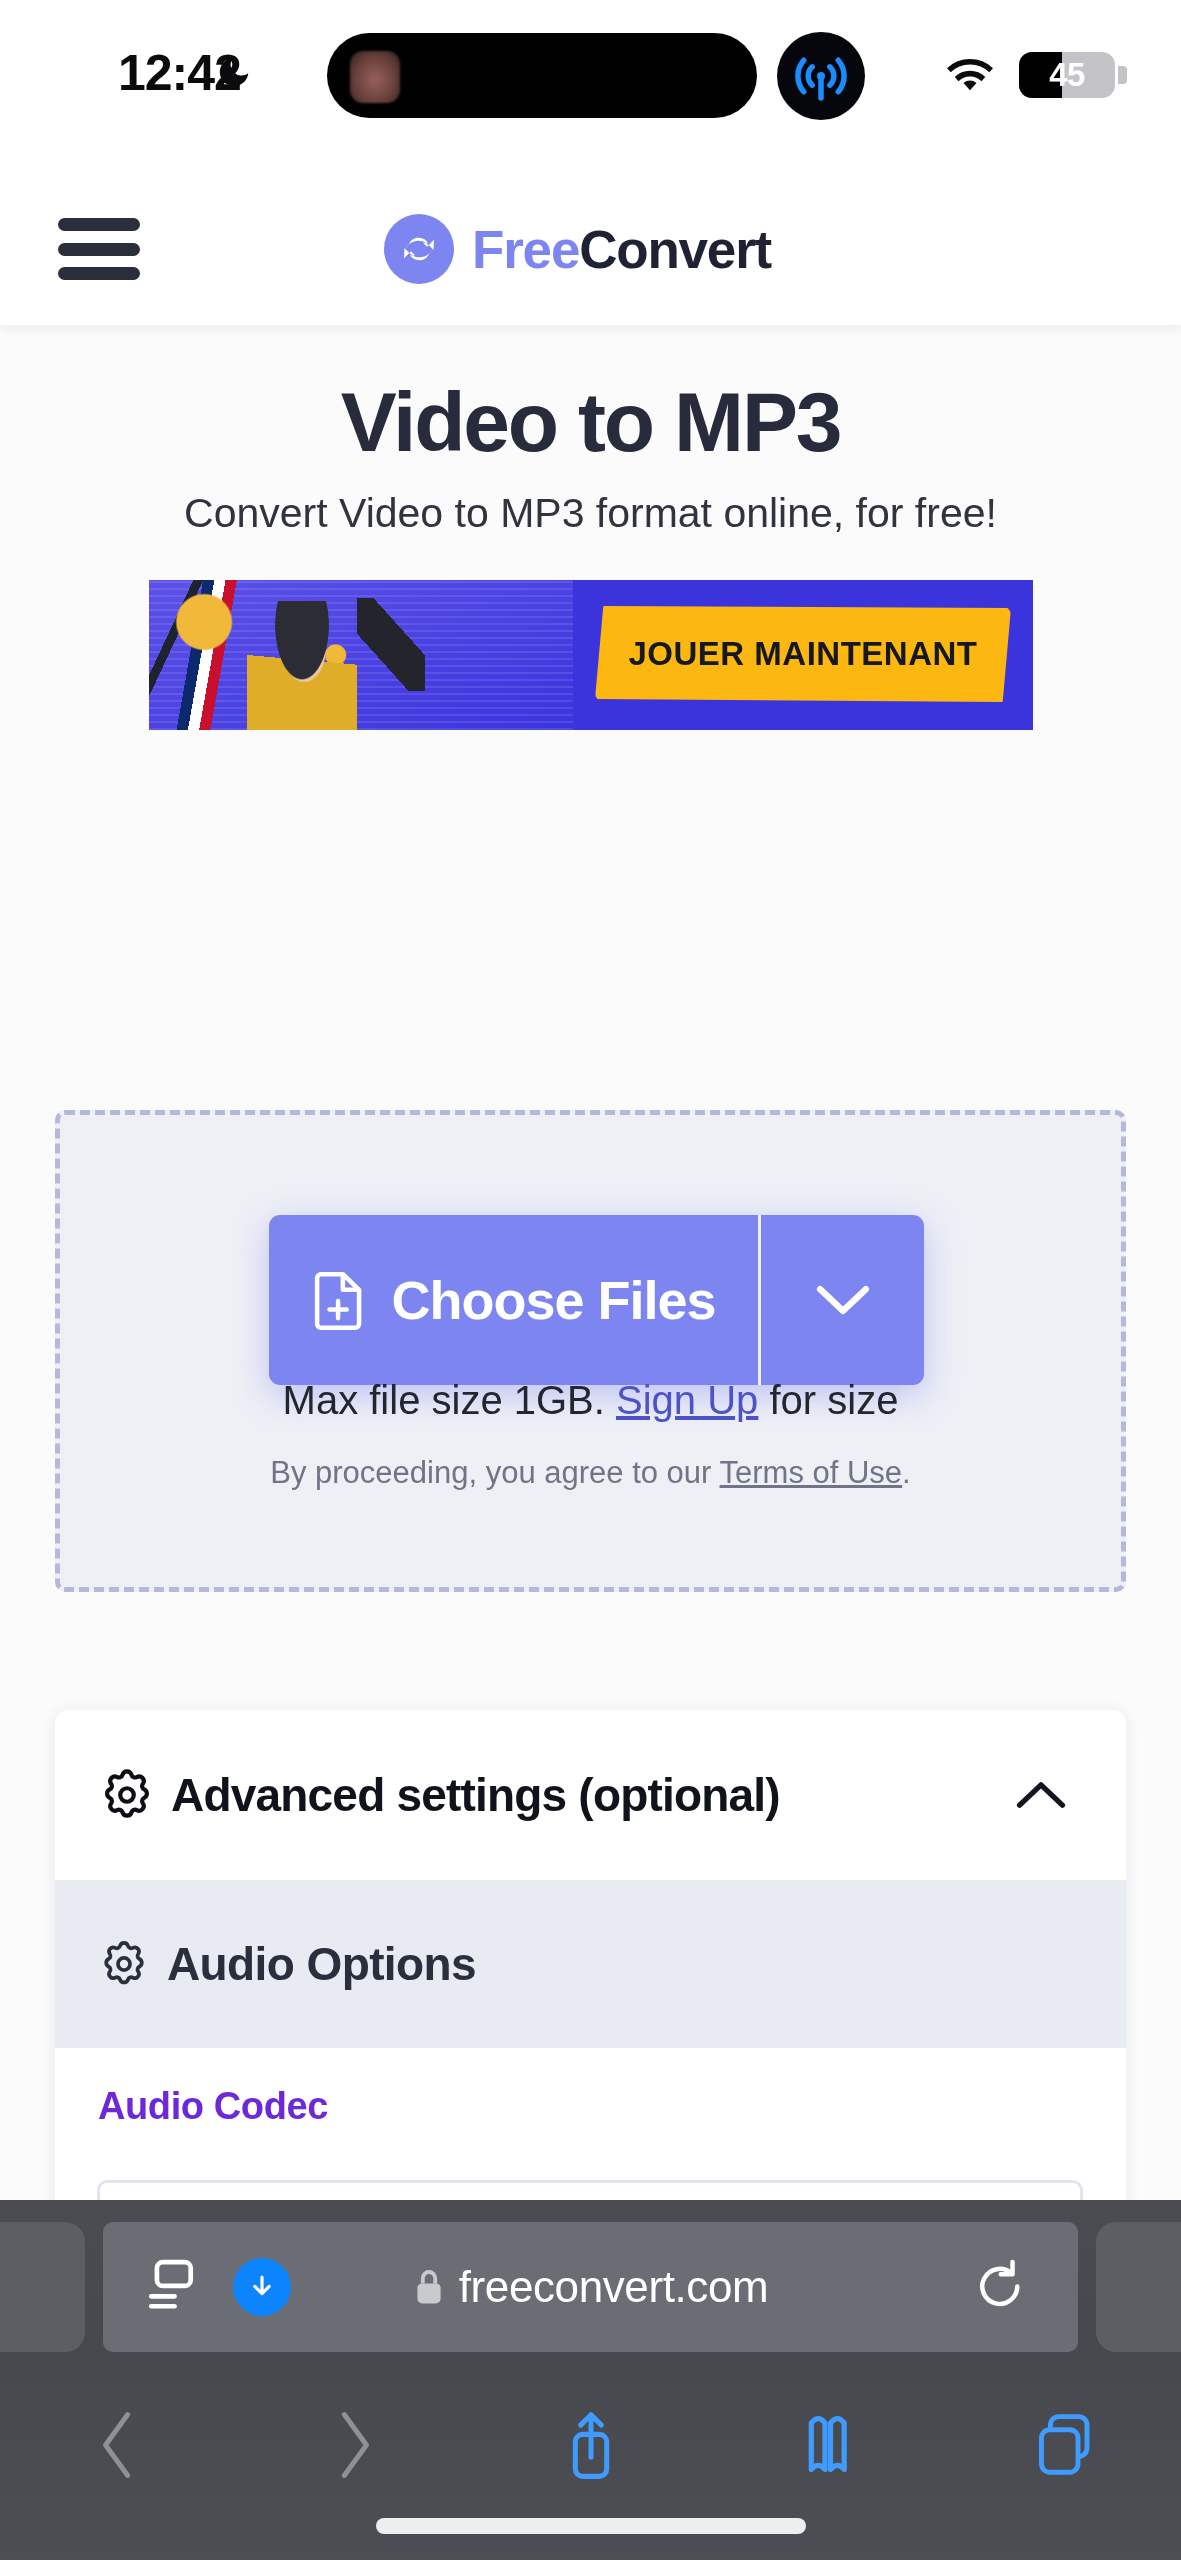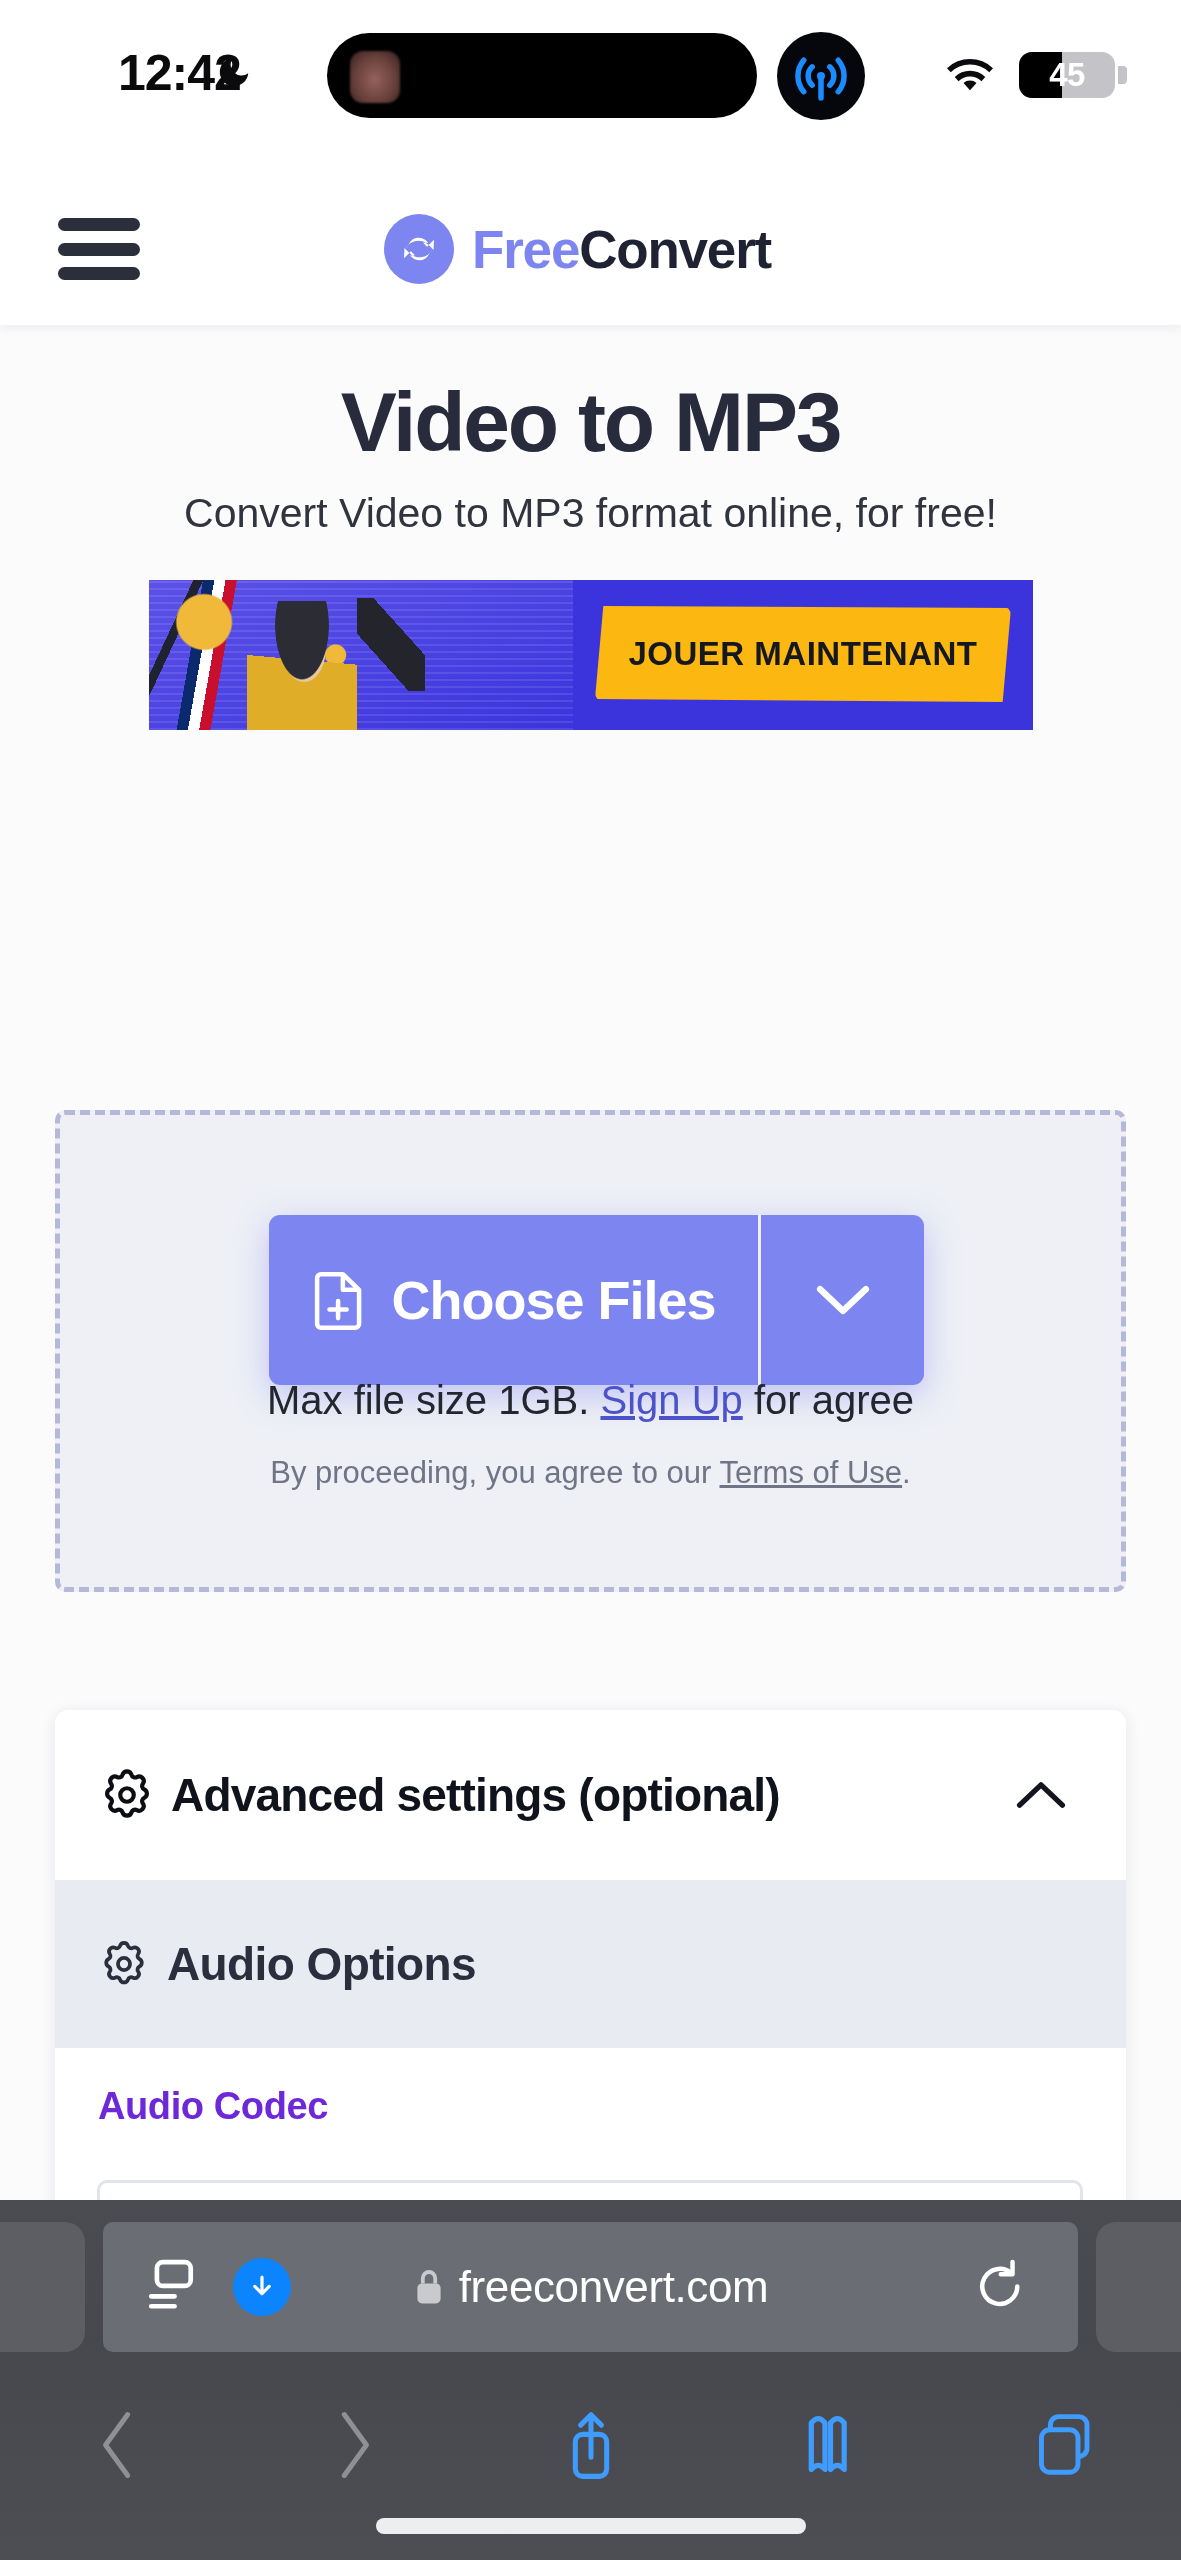--- a/index.html
+++ b/index.html
@@ -327,21 +327,21 @@
       </div>
       <div class="choose-caret">
         <svg width="58" height="36" viewBox="0 0 24 14">
           <path d="M2.5 2.5 12 11.5 21.5 2.5" fill="none" stroke="#ffffff" stroke-width="2.6" stroke-linecap="round" stroke-linejoin="round"></path>
         </svg>
       </div>
     </div>
     <div class="maxsize">
       <span>Max file size 1GB.</span>
       <a href="#">Sign Up</a>
-      <span>for agree</span>
+      <span>for size</span>
     </div>
     <div class="terms">
       <span>By proceeding, you agree to our</span>
       <a href="#">Terms of Use</a><span>.</span>
     </div>
   </div>
 
   <div class="card">
     <div class="adv-head">
       <svg width="56" height="56" viewBox="0 0 24 24">

